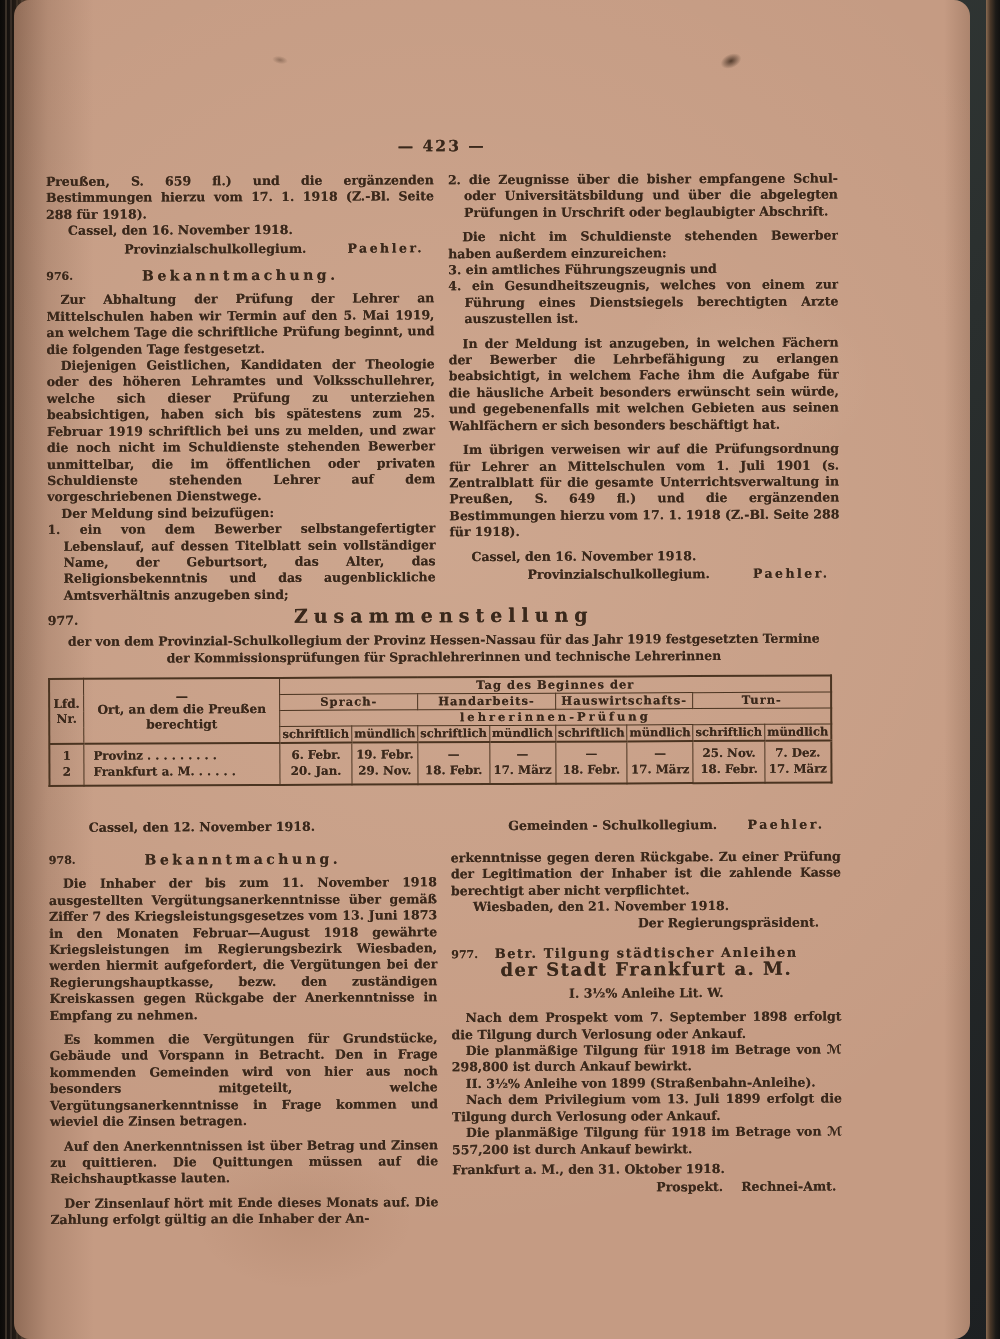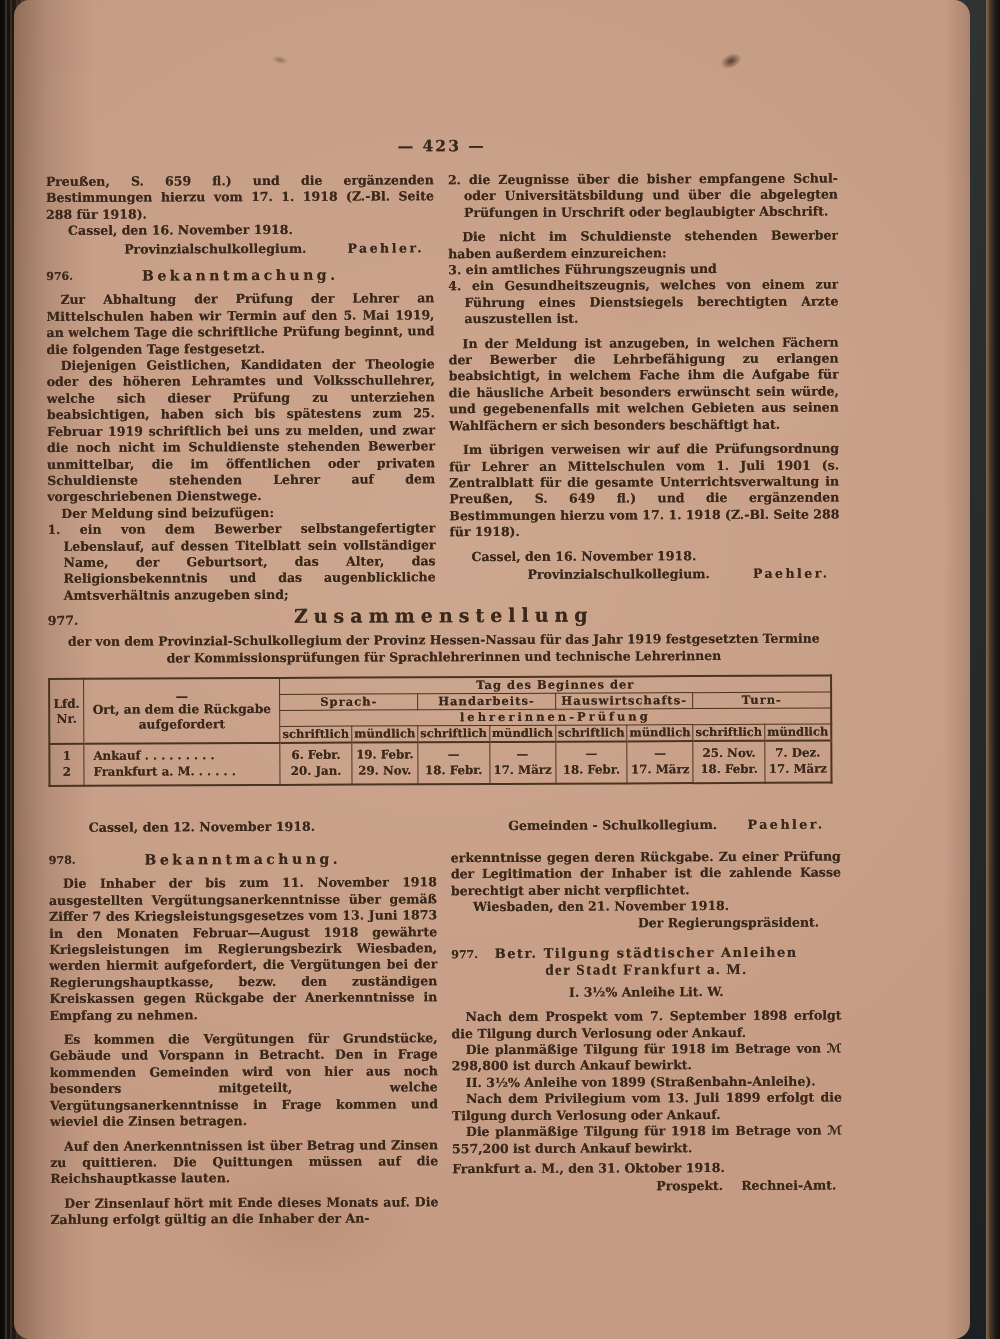--- a/index.html
+++ b/index.html
@@ -190,22 +190,22 @@
               <col style="width:66px">
           </colgroup>
           <tbody>
             <tr>
               <td class="h-lfd" rowspan="4">
                 <div>Lfd.</div>
                 <div>Nr.</div>
               </td>
               <td class="h-ort" rowspan="4">
                 <div class="ort-dash">—</div>
-                <div>Ort, an dem die Rückgabe</div>
-                <div>aufgefordert</div>
+                <div>Ort, an dem die Preußen</div>
+                <div>berechtigt</div>
               </td>
               <td class="h-tag" colspan="8">Tag des Beginnes der</td>
             </tr>
             <tr>
               <td class="h-group" colspan="2">Sprach-</td>
               <td class="h-group" colspan="2">Handarbeits-</td>
               <td class="h-group" colspan="2">Hauswirtschafts-</td>
               <td class="h-group" colspan="2">Turn-</td>
             </tr>
             <tr>
@@ -220,21 +220,21 @@
               <td class="h-sub">mündlich</td>
               <td class="h-sub">schriftlich</td>
               <td class="h-sub">mündlich</td>
             </tr>
             <tr class="data">
               <td>
                 <div>1</div>
                 <div>2</div>
               </td>
               <td class="ortcell">
-                <div>Ankauf . . . . . . . . .</div>
+                <div>Provinz . . . . . . . . .</div>
                 <div>Frankfurt a. M. . . . . .</div>
               </td>
               <td>
                 <div>6. Febr.</div>
                 <div>20. Jan.</div>
               </td>
               <td>
                 <div>19. Febr.</div>
                 <div>29. Nov.</div>
               </td>
@@ -288,21 +288,21 @@
         </div>
 
         <div class="col-r bt ink">
           <p class="noindent">erkenntnisse gegen deren Rückgabe. Zu einer Prüfung der Legitimation der Inhaber ist die zahlende Kasse berechtigt aber nicht verpflichtet.</p>
           <p class="dateline">Wiesbaden, den 21. November 1918.</p>
           <p class="right-sig">Der Regierungspräsident.</p>
 
           <div class="notice-head" style="margin-top:14px; margin-bottom:5px;">
             <span class="notice-num">977.</span>
             <span class="notice-title" style="letter-spacing:1.5px; font-size:13px;">Betr. Tilgung städtischer Anleihen</span><br>
-            <span class="notice-title" style="letter-spacing:1.5px; font-size:15px;font-family:Liberation Serif, serif;">der Stadt Frankfurt a. M.</span>
+            <span class="notice-title" style="letter-spacing:1.5px; font-size:18px;">der Stadt Frankfurt a. M.</span>
           </div>
           <p class="center-line">I. 3½% Anleihe Lit. W.</p>
           <p class="gap">Nach dem Prospekt vom 7. September 1898 erfolgt die Tilgung durch Verlosung oder Ankauf.</p>
           <p>Die planmäßige Tilgung für 1918 im Betrage von ℳ 298,800 ist durch Ankauf bewirkt.</p>
           <p class="bold-sub">II. 3½% Anleihe von 1899 (Straßenbahn-Anleihe).</p>
           <p>Nach dem Privilegium vom 13. Juli 1899 erfolgt die Tilgung durch Verlosung oder Ankauf.</p>
           <p>Die planmäßige Tilgung für 1918 im Betrage von ℳ 557,200 ist durch Ankauf bewirkt.</p>
           <p class="noindent" style="margin-top:4px;">Frankfurt a. M., den 31. Oktober 1918.</p>
           <div class="final-sig">
             <span>Prospekt.</span>

